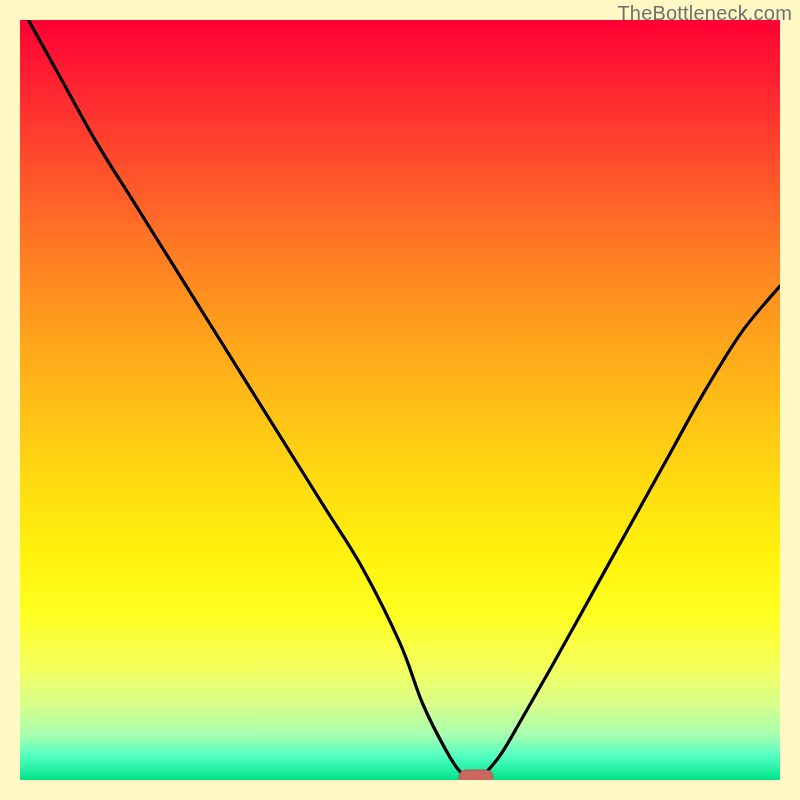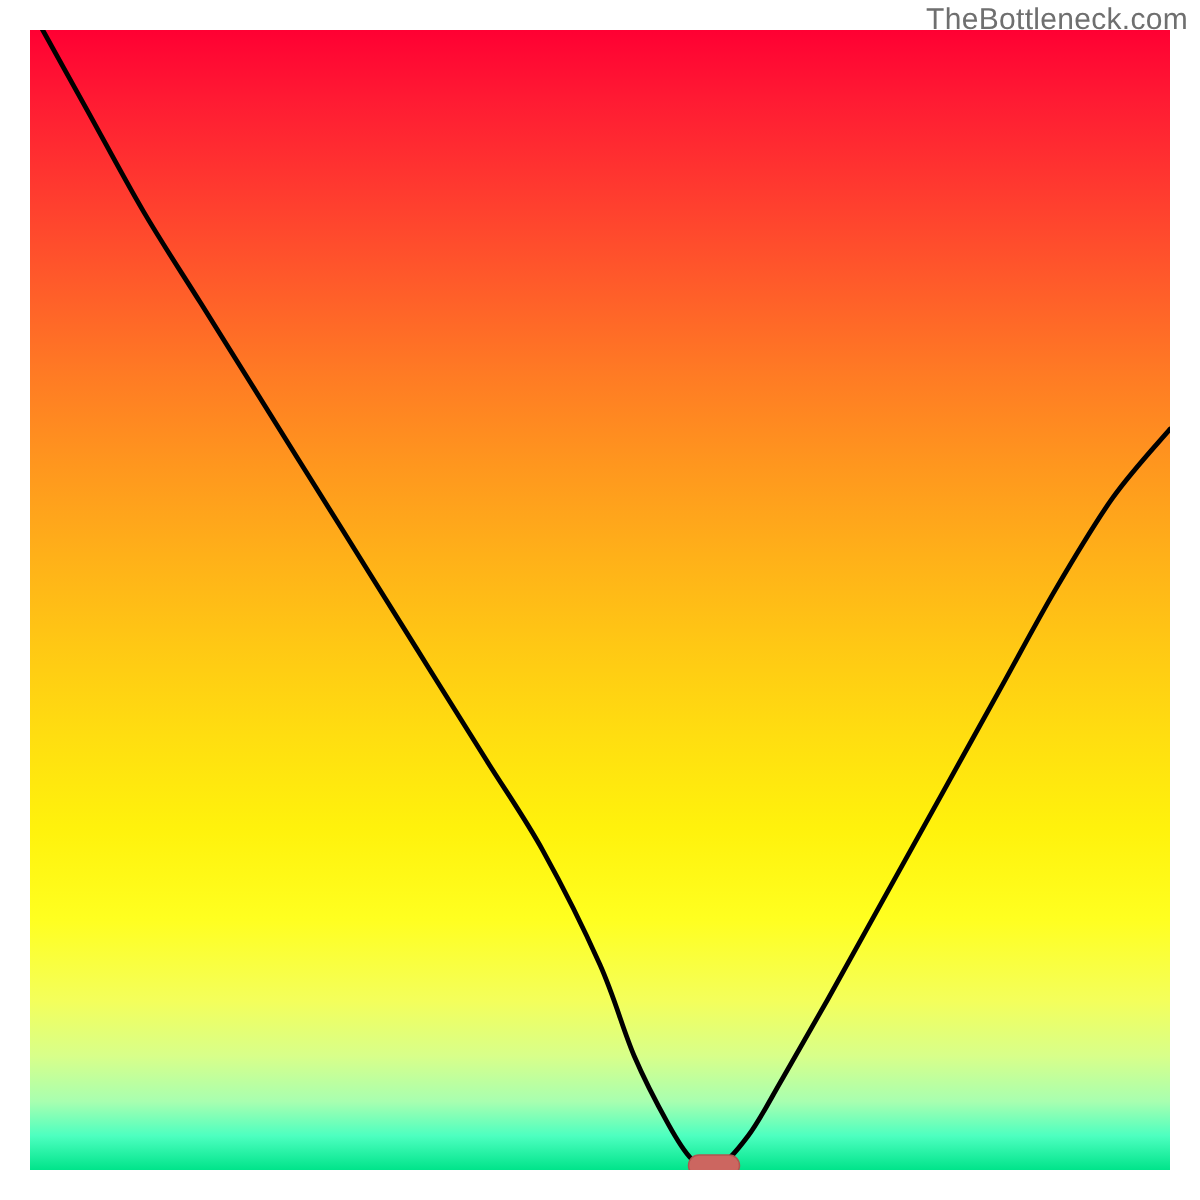--- a/index.html
+++ b/index.html
@@ -8,21 +8,21 @@
     width: 800px;
     height: 800px;
     background: #000;
     overflow: hidden;
     font-family: Arial, Helvetica, sans-serif;
   }
   .frame {
     position: relative;
     width: 800px;
     height: 800px;
-    background: #ffffff;
+    background: #fef9c3;
   }
   .plot {
     position: absolute;
     left: 20px;
     top: 20px;
     width: 760px;
     height: 760px;
     
     background: linear-gradient(
       to bottom,

